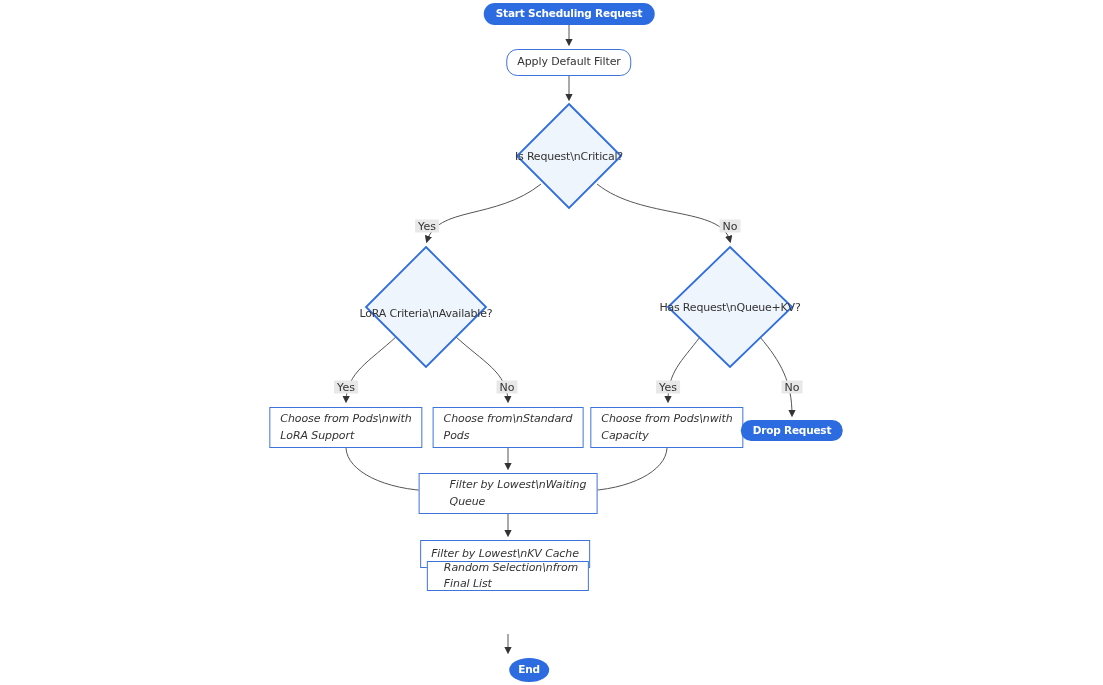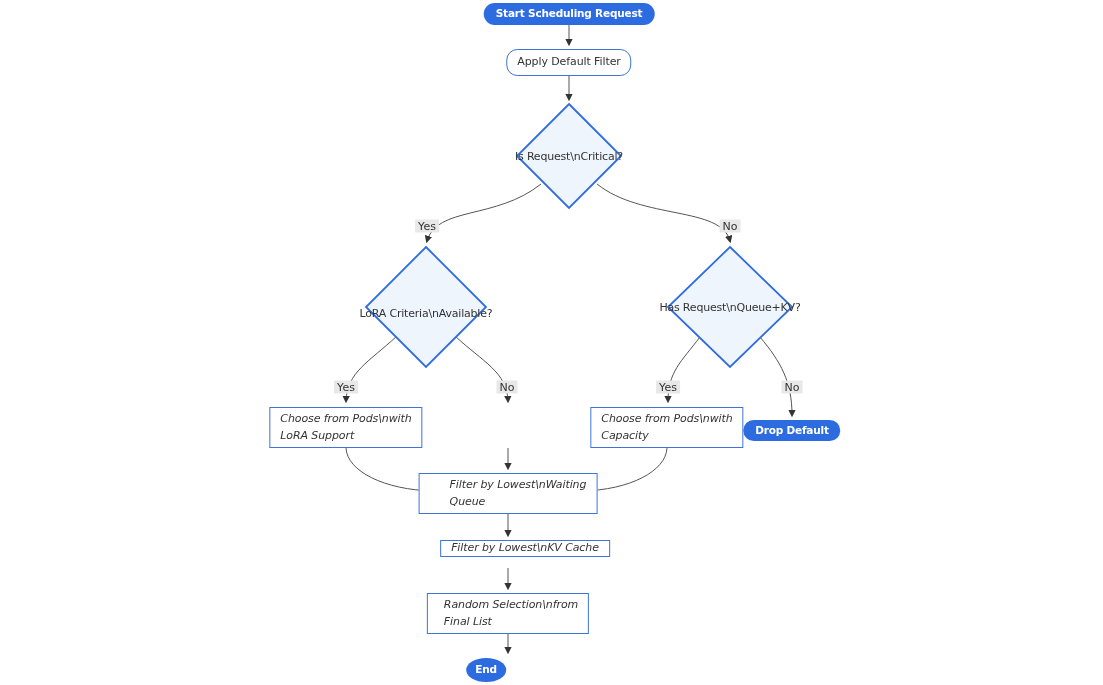--- a/index.html
+++ b/index.html
@@ -128,35 +128,37 @@
 
   <div class="diamond-label" style="left:569px; top:156px;">Is Request\nCritical?</div>
 
   <div class="diamond-label" style="left:426px; top:313px;">LoRA Criteria\nAvailable?</div>
 
   <div class="diamond-label" style="left:730px; top:307px;">Has Request\nQueue+KV?</div>
 
   <div class="node rect-node wide" style="left:346px; top:407px; height:41px;">Choose from Pods\nwith
 LoRA Support</div>
 
+  <div class="node rect-node wide" style="left:508px; top:407px; height:41px;">Choose from\nStandard
+Pods</div>
 
   <div class="node rect-node wide" style="left:667px; top:407px; height:41px;">Choose from Pods\nwith
 Capacity</div>
 
-  <div class="node pill-node" style="left:792px; top:420px; height:21px;">Drop Default</div>
+  <div class="node pill-node" style="left:792px; top:420px; height:21px;">Drop Request</div>
 
   <div class="node rect-node wide" style="left:508px; top:473px; height:41px;padding-left:30px;">Filter by Lowest\nWaiting
 Queue</div>
 
-  <div class="node rect-node wide" style="left:525px; top:540px; height:17px;">Filter by Lowest\nKV Cache</div>
+  <div class="node rect-node wide" style="left:505px; top:540px; height:28px;">Filter by Lowest\nKV Cache</div>
 
-  <div class="node rect-node wide" style="left:508px; top:593px; height:41px;padding-left:16px;">Random Selection\nfrom
+  <div class="node rect-node wide" style="left:508px; top:561px; height:30px;padding-left:16px;">Random Selection\nfrom
 Final List</div>
 
-  <div class="node pill-node end-node" style="left:486px; top:658px; height:24px;">End</div>
+  <div class="node pill-node end-node" style="left:529px; top:658px; height:24px;">End</div>
 
   <span class="edge-label" style="left:427px; top:226px;">Yes</span>
   <span class="edge-label" style="left:730px; top:226px;">No</span>
   <span class="edge-label" style="left:346px; top:387px;">Yes</span>
   <span class="edge-label" style="left:507px; top:387px;">No</span>
   <span class="edge-label" style="left:668px; top:387px;">Yes</span>
   <span class="edge-label" style="left:792px; top:387px;">No</span>
 
 </div>
 

